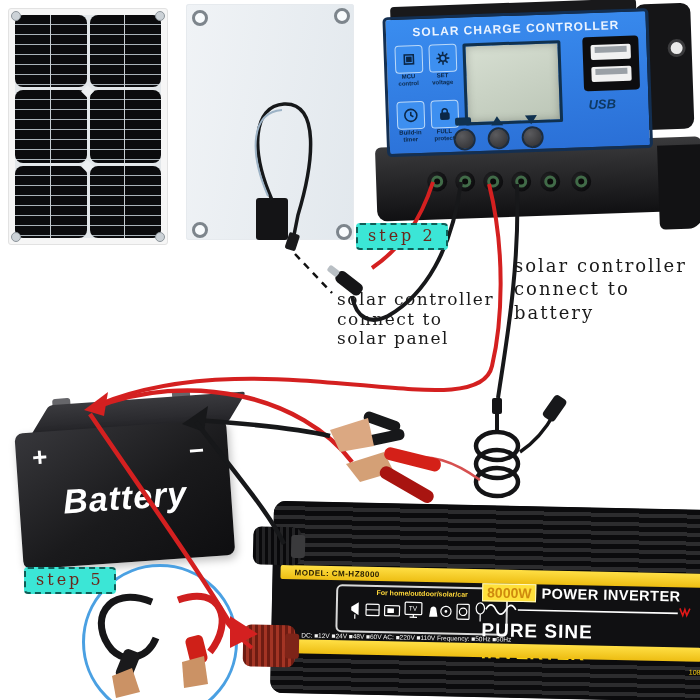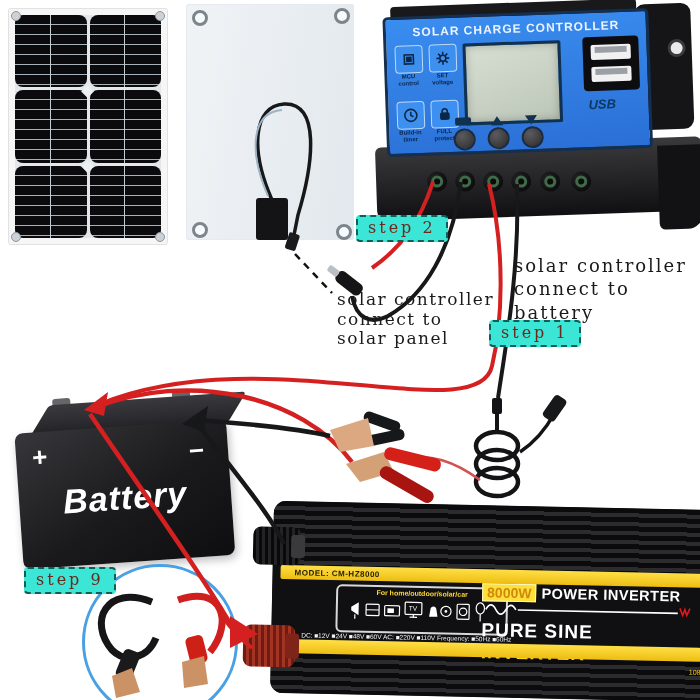--- a/index.html
+++ b/index.html
@@ -347,23 +347,22 @@
     <g transform="rotate(22 128 668)">
         <rect x="118" y="650" width="17" height="30" rx="5" fill="#1a1a1c"></rect>
       </g>
     <polygon points="112,676 132,668 140,692 116,698" fill="#cb9265"></polygon>
     <g transform="rotate(-14 196 652)">
         <rect x="188" y="636" width="18" height="28" rx="5" fill="#cf2018"></rect>
       </g>
     <polygon points="182,662 204,656 208,684 184,688" fill="#cb9265"></polygon>
   </svg>
 
-  <div class="step-badge" style="left:356px;top:215px">step 2</div>
-  <div class="step-badge" style="left:489px;top:320px">step 1</div>
-  <div class="step-badge" style="left:24px;top:567px">step 9</div>
+  <div class="step-badge" style="left:356px;top:223px">step 2</div>
+  <div class="step-badge" style="left:24px;top:567px">step 5</div>
   <div class="note note-panel">solar controller
 connect to
 solar panel</div>
   <div class="note note-battery">solar controller
 connect to
 battery</div>
 
 </div>
 
 </body></html>

